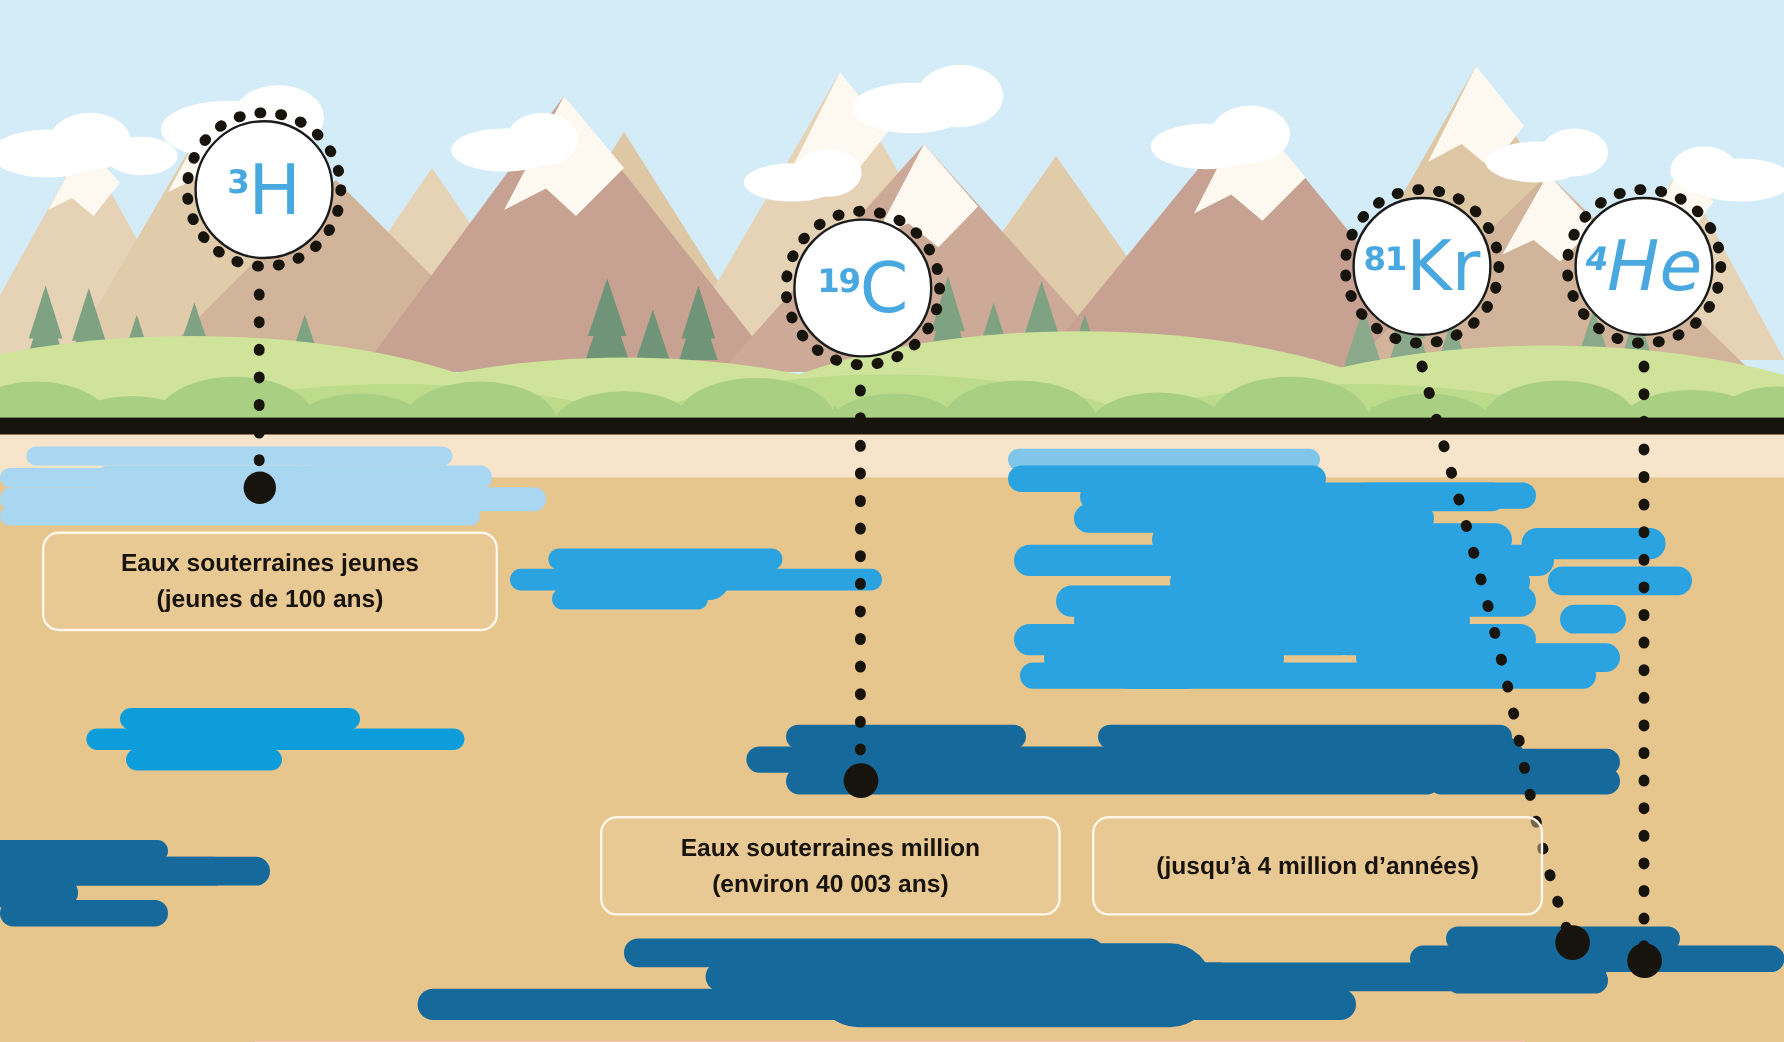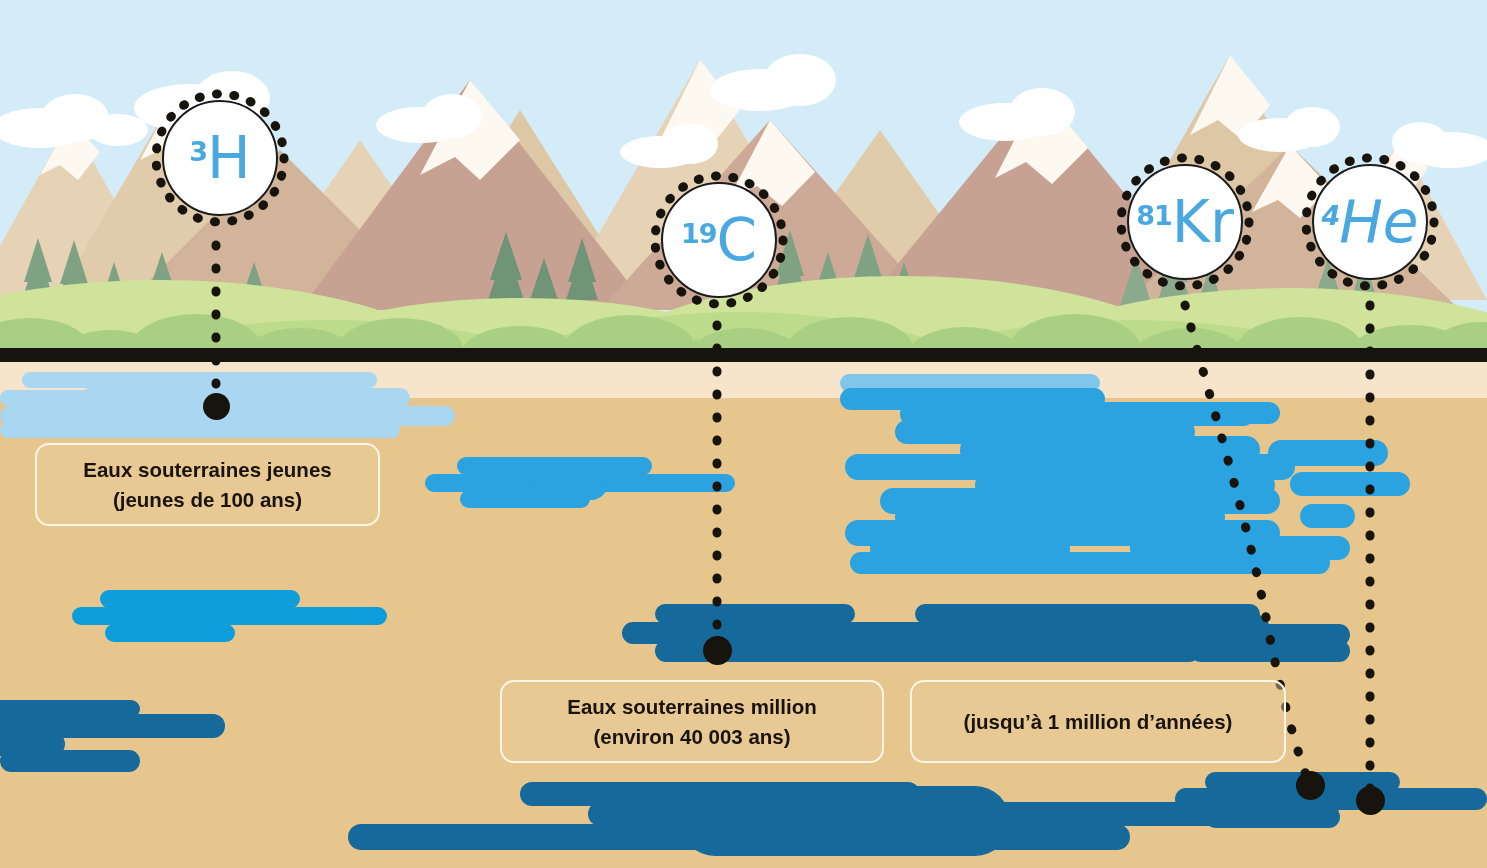--- a/index.html
+++ b/index.html
@@ -290,27 +290,27 @@
 
   <div class="bubble" style="left:1300px;top:152px;width:140px;height:140px;font-style:italic;">
     <svg class="ring" width="140" height="140" viewBox="0 0 140 140">
       <circle cx="70" cy="70" r="64" fill="none" stroke="#17140d" stroke-width="9" stroke-linecap="round" stroke-dasharray="1 16.5"></circle>
     </svg>
     <div class="disc" style="left:12px;top:12px;width:116px;height:116px;">
       <span class="iso"><span class="mass">4</span><span class="sym">He</span></span>
     </div>
   </div>
 
-  <div class="labelbox" style="left:35px;top:443px;width:345px;height:83px;">
+  <div class="labelbox" style="left:35px;top:443px;width:380px;height:83px;">
     <span>Eaux souterraines jeunes</span>
     <span>(jeunes de 100 ans)</span>
   </div>
 
   <div class="labelbox" style="left:500px;top:680px;width:384px;height:83px;">
     <span>Eaux souterraines million</span>
     <span>(environ 40 003 ans)</span>
   </div>
 
   <div class="labelbox" style="left:910px;top:680px;width:376px;height:83px;">
-    <span>(jusqu’à 1 million d’années)</span>
+    <span>(jusqu’à 4 million d’années)</span>
   </div>
 
 </div>
 
 </body></html>

